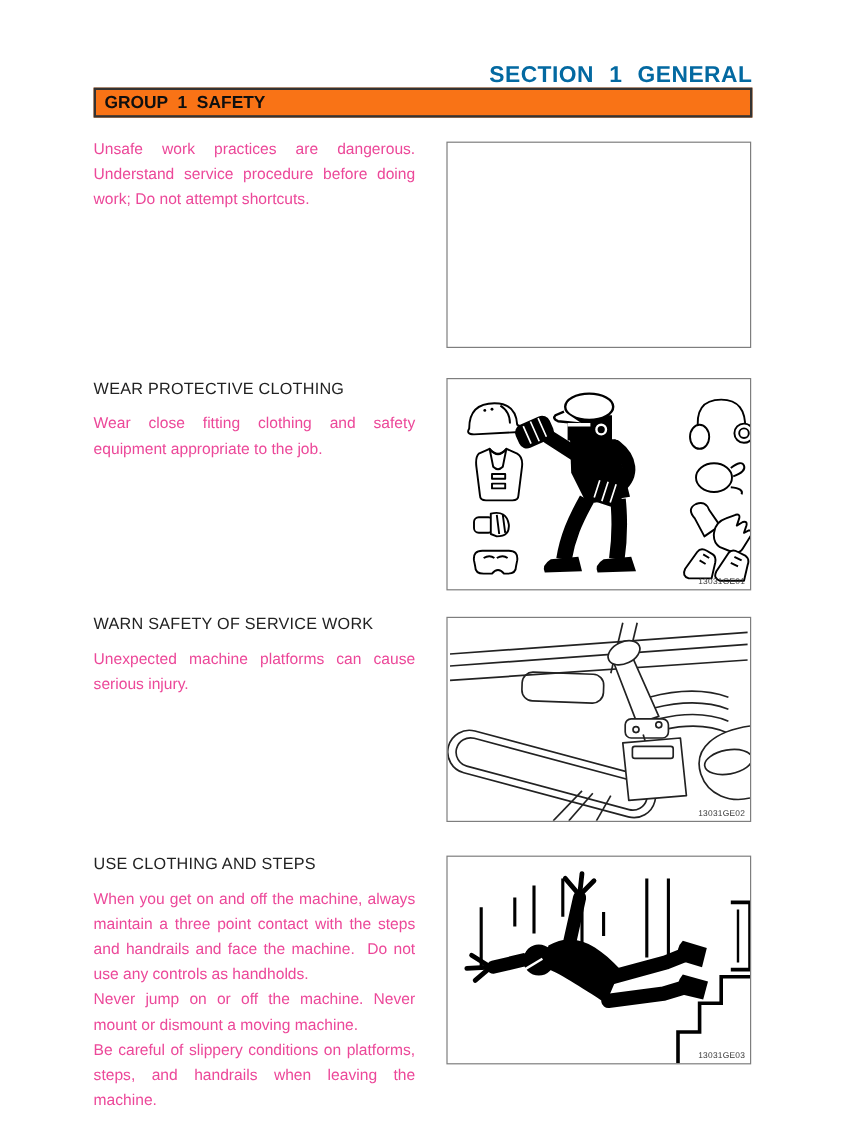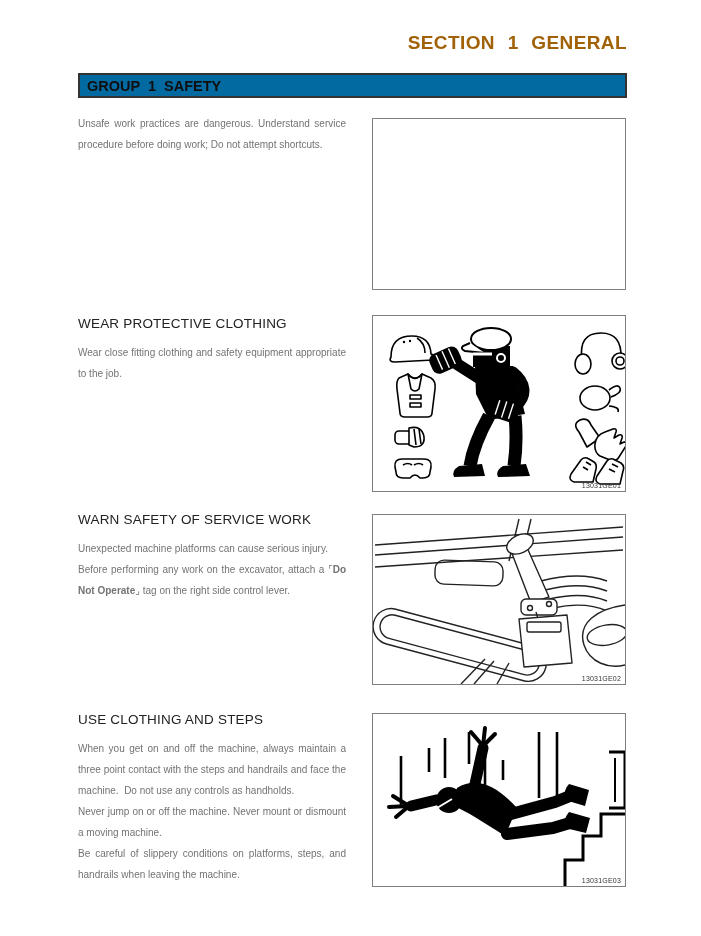--- a/index.html
+++ b/index.html
@@ -2,38 +2,38 @@
 <html><head>
 <meta charset="utf-8">
 <style>
   html,body { margin:0; padding:0; background:#ffffff; }
   .page {
     position:relative; width:701px; height:936px; background:#fff;
     font-family:"Liberation Sans","DejaVu Sans",sans-serif; color:#1c1c1c;
     overflow:hidden;
   }
   .doc-title {
-    position:absolute; top:32px; left:0; width:627px; text-align:right;
-    font-size:19px; font-weight:bold; color:#a16207;
+    position:absolute; top:52px; left:0; width:627px; text-align:right;
+    font-size:19px; font-weight:bold; color:#0369a1;
     letter-spacing:0.4px; word-spacing:7px; white-space:nowrap;
   }
   .group-bar {
     position:absolute; top:73px; left:78px; width:549px; height:25px;
-    background:#0369a1; border:2px solid #333; box-sizing:border-box;
+    background:#f97316; border:2px solid #333; box-sizing:border-box;
     display:flex; align-items:center; padding-left:7px;
     font-size:14.5px; font-weight:bold; color:#0f0f0f; word-spacing:4px;
   }
   .sec-text { position:absolute; left:78px; width:268px; }
   .sec-text h3 {
     margin:0 0 11px 0; font-size:13.5px; font-weight:400;
     letter-spacing:0.2px; color:#222; white-space:nowrap;
   }
   .sec-text p {
-    margin:0; font-size:10px; line-height:21px; text-align:justify;
-    color:#737373;
+    margin:0; font-size:13px; line-height:21px; text-align:justify;
+    color:#ec4899;
   }
   .sec-text p b { font-weight:bold; }
   .fig-box {
     position:absolute; left:372px; width:254px; background:#fff;
     border:1px solid #7e7e7e; box-sizing:border-box;
   }
   .fig-box svg { display:block; width:100%; height:100%; }
   .figcode {
     position:absolute; right:4px; bottom:2px; font-size:7px; color:#333;
     letter-spacing:0.2px;
@@ -138,21 +138,20 @@
         <path d="M100,38 h19" stroke="#fff" stroke-width="3"></path>
         <circle cx="128" cy="42" r="4" fill="none" stroke="#fff" stroke-width="2"></circle>
       </g>
     </svg>
     <div class="figcode">13031GE01</div>
   </div>
 
   <div class="sec-text" id="sec3">
     <h3>WARN SAFETY OF SERVICE WORK</h3>
     <p>Unexpected machine platforms can cause serious injury.</p>
-    <p><span>Before performing any work on the excavator, attach a ⌜</span><b>Do Not Operate</b><span>⌟ tag on the right side control lever.</span></p>
   </div>
   <div class="fig-box" id="box3">
     <svg viewBox="0 0 252 169">
       <g fill="none" stroke="#222" stroke-width="1.4" stroke-linejoin="round">
         <g>
           <path d="M2,30 L250,12"></path>
           <path d="M2,40 L250,22"></path>
           <path d="M2,52 L250,35"></path>
           <path d="M146,4 L136,46"></path>
           <path d="M158,4 L148,46"></path>

